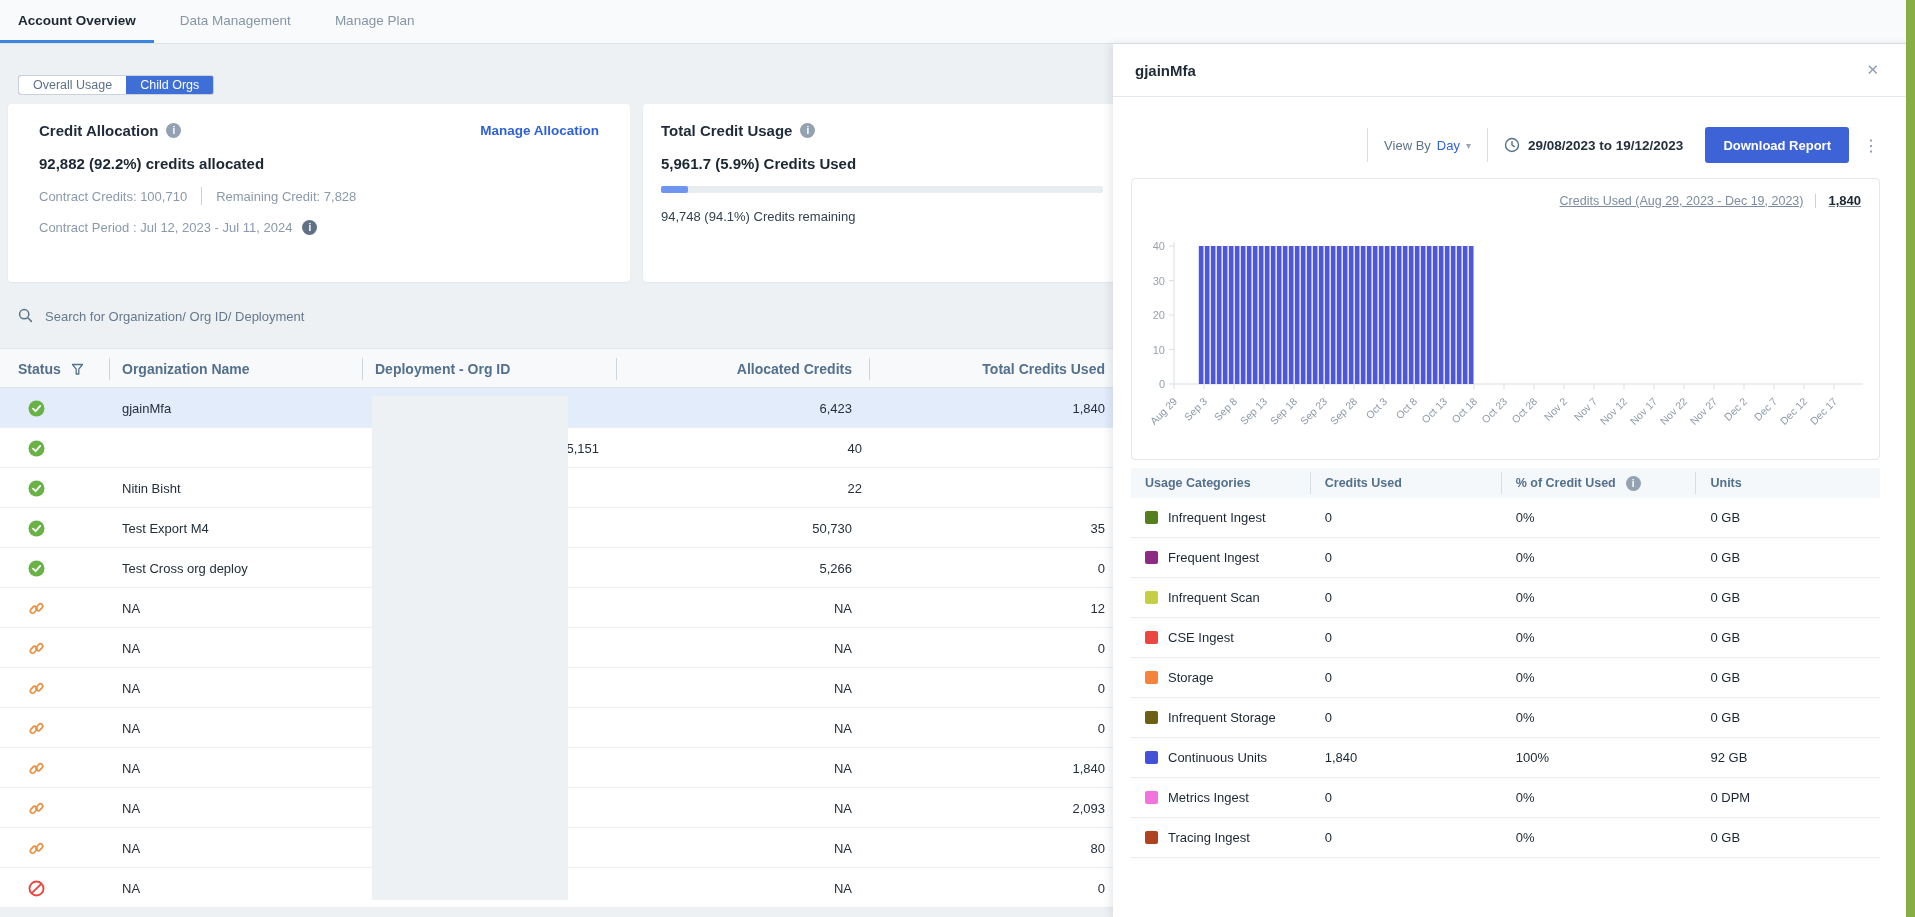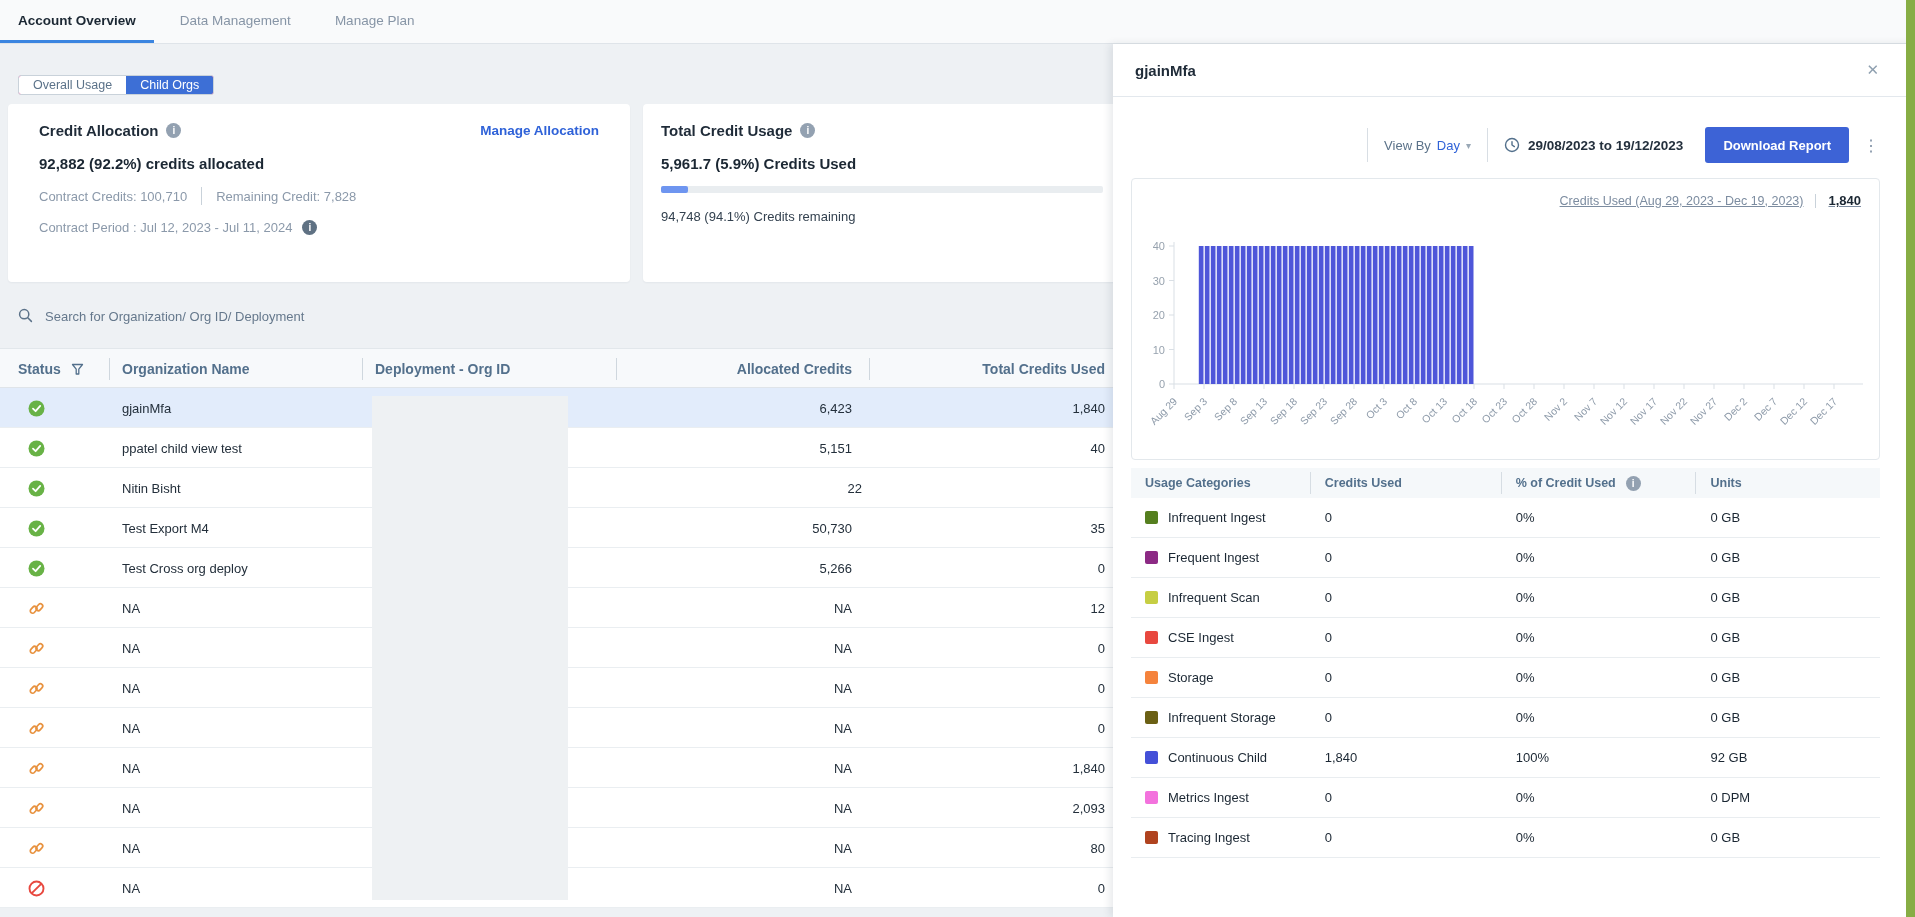--- a/index.html
+++ b/index.html
@@ -212,23 +212,20 @@
         </div>
   </div>
       <div class="org-row">
     <div class="or-cell or-status">
       <svg class="status-icon" viewBox="0 0 17 17">
         <circle cx="8.5" cy="8.5" r="8" fill="#68b246"></circle>
         <path d="M5 8.7 L7.6 11.2 L12.2 5.9" fill="none" stroke="#fff" stroke-width="1.8" stroke-linecap="round" stroke-linejoin="round"></path>
       </svg>
 
     </div>
-    <div class="or-cell or-name">
-          <span>ppatel child view test</span>
-        </div>
     <div class="or-cell or-dep"></div>
     <div class="or-cell or-num">
           <span>5,151</span>
         </div>
     <div class="or-cell or-total">
           <span>40</span>
         </div>
   </div>
       <div class="org-row">
     <div class="or-cell or-status">
@@ -702,21 +699,21 @@
     <div class="ur-cell">
             <span>0%</span>
           </div>
     <div class="ur-cell">
             <span>0 GB</span>
           </div>
   </div>
         <div class="usage-row">
     <div class="ur-cell">
       <span class="swatch" style="background: rgb(68, 80, 216);"></span>
-      <span>Continuous Child</span>
+      <span>Continuous Units</span>
     </div>
     <div class="ur-cell">
             <span>1,840</span>
           </div>
     <div class="ur-cell">
             <span>100%</span>
           </div>
     <div class="ur-cell">
             <span>92 GB</span>
           </div>

